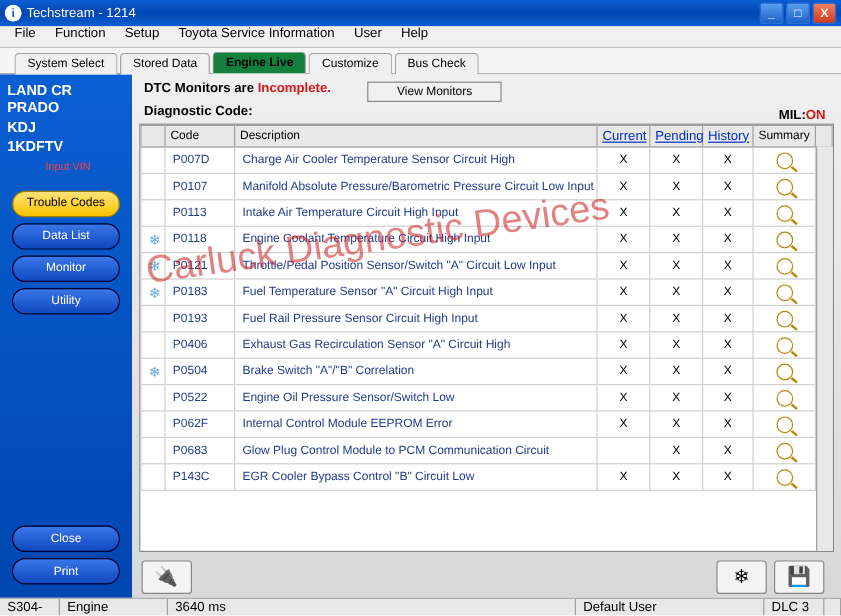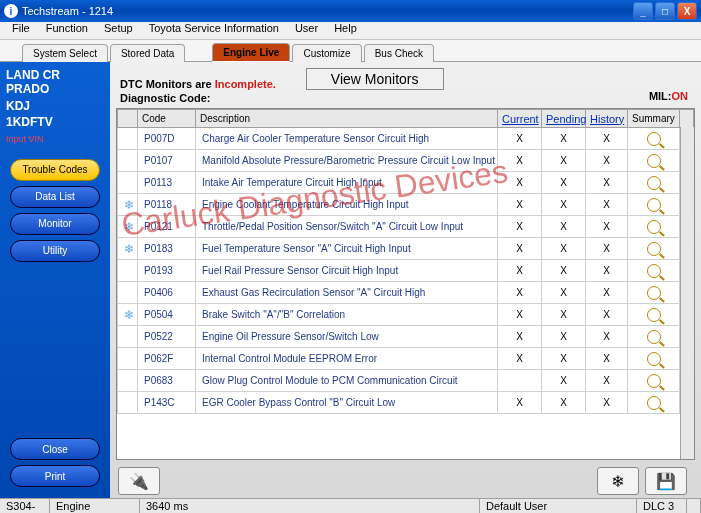--- a/index.html
+++ b/index.html
@@ -9,40 +9,40 @@
 .titlebar .icon { width: 14px; height: 14px; background: #fff; border-radius: 50%; margin-right: 4px; display: flex; align-items: center; justify-content: center; color: #0a5fd2; font-weight: bold; font-size: 10px; }
 .titlebar .title { font-size: 11px; }
 .titlebar .spacer { flex: 1; }
 .winbtn { width: 20px; height: 18px; margin-left: 2px; display: flex; align-items: center; justify-content: center; border: 1px solid #2a6fd6; border-radius: 3px; font-weight: bold; font-size: 10px; color: #fff; }
 .winbtn.min, .winbtn.max { background: linear-gradient(to bottom, #5aa0f0, #1b62c9); }
 .winbtn.close { background: linear-gradient(to bottom, #f08060, #d23a1a); }
 
 .menubar { height: 18px; background: #f0f0f0; border-bottom: 1px solid #c5c5c5; display: flex; align-items: flex-start; padding-left: 4px; }
 .menubar span { padding: 0 8px; color: #000; cursor: default; }
 
-.tabbar { height: 22px; background: #f5f5f5; border-bottom: 1px solid #a0a0a0; display: flex; align-items: flex-end; padding-left: 22px; text-align: center; }
+.tabbar { height: 22px; background: #f5f5f5; border-bottom: 1px solid #a0a0a0; display: flex; align-items: flex-end; padding-left: 12px; text-align: center; }
 .tab { padding: 3px 10px; border: 1px solid #a0a0a0; border-bottom: none; border-radius: 4px 4px 0 0; background: #f0f0f0; margin-right: 2px; font-size: 10px; position: relative; top: 1px; }
-.tab.active { background: #c2410c; font-weight: bold; border-bottom: 1px solid #fff; margin-left: 25px; }
+.tab.active { background: #15803d; font-weight: bold; border-bottom: 1px solid #fff; }
 
 .workspace { display: flex; height: 436px; background: linear-gradient(to bottom, #e8e8e8, #c8c8c8); }
 
 .sidebar { width: 110px; background: linear-gradient(to bottom, #0a5fd2, #0046b0); display: flex; flex-direction: column; padding: 6px; }
 .vehicle { color: #fff; font-weight: bold; font-size: 12px; line-height: 1.2; margin-bottom: 2px; }
-.input-vin { color: #ff4040; font-size: 9px; margin-top: 2px; margin-bottom: 10px; }
+.input-vin { color: #ff4040; font-size: 9px; margin-top: 2px; margin-bottom: 10px; margin-left: 32px; }
 .sidebtn { height: 22px; border-radius: 11px; display: flex; align-items: center; justify-content: center; margin: 5px 4px; font-size: 10px; color: #fff; border: 1px solid #000030; cursor: default; }
 .sidebtn.yellow { background: linear-gradient(to bottom, #ffe27a, #f9c400); color: #000; border-color: #a08000; }
 .sidebtn.blue { background: linear-gradient(to bottom, #3a76e8, #1048c0); }
 .sidebar .gap { flex: 1; }
 
 .main { flex: 1; background: linear-gradient(to bottom, #f0f0f0, #d8d8d8); position: relative; display: flex; flex-direction: column; }
-.header-row { display: flex; align-items: flex-end; padding: 6px 10px 2px 10px; }
+.header-row { display: flex; align-items: flex-start; padding: 6px 10px 2px 10px; }
 .dtc-label { font-size: 11px; }
 .dtc-label b { font-weight: bold; }
 .incomplete { color: #d61a1a; font-weight: bold; }
-.view-monitors { margin-left: 30px; padding: 2px 24px; background: #f0f0f0; border: 1px solid #888; font-size: 14px; }
+.view-monitors { margin-left: 30px; padding: 2px 24px; background: #f0f0f0; border: 1px solid #888; font-size: 10px; }
 .diag-label { padding: 0 20px 2px 10px; font-weight: bold; }
 .mil { position: absolute; right: 13px; top: 28px; font-weight: bold; font-size: 11px; }
 .mil .on { color: #d61a1a; }
 
 .tablewrap { flex: 1; margin: 2px 6px 4px 6px; background: #fff; border: 1px solid #888; overflow: hidden; position: relative; }
 table { width: 100%; border-collapse: collapse; table-layout: fixed; }
 th { background: #e8e8e8; border: 1px solid #a0a0a0; padding: 2px 4px; font-weight: normal; text-align: left; height: 18px; font-size: 10px; }
 th.center { text-align: left; }
 th .link { color: #0030c0; text-decoration: underline; cursor: default; }
 td { border: 1px solid #d0d0d0; padding: 2px 6px; color: #223a8a; font-size: 10px; height: 22px; white-space: nowrap; overflow: hidden; }

